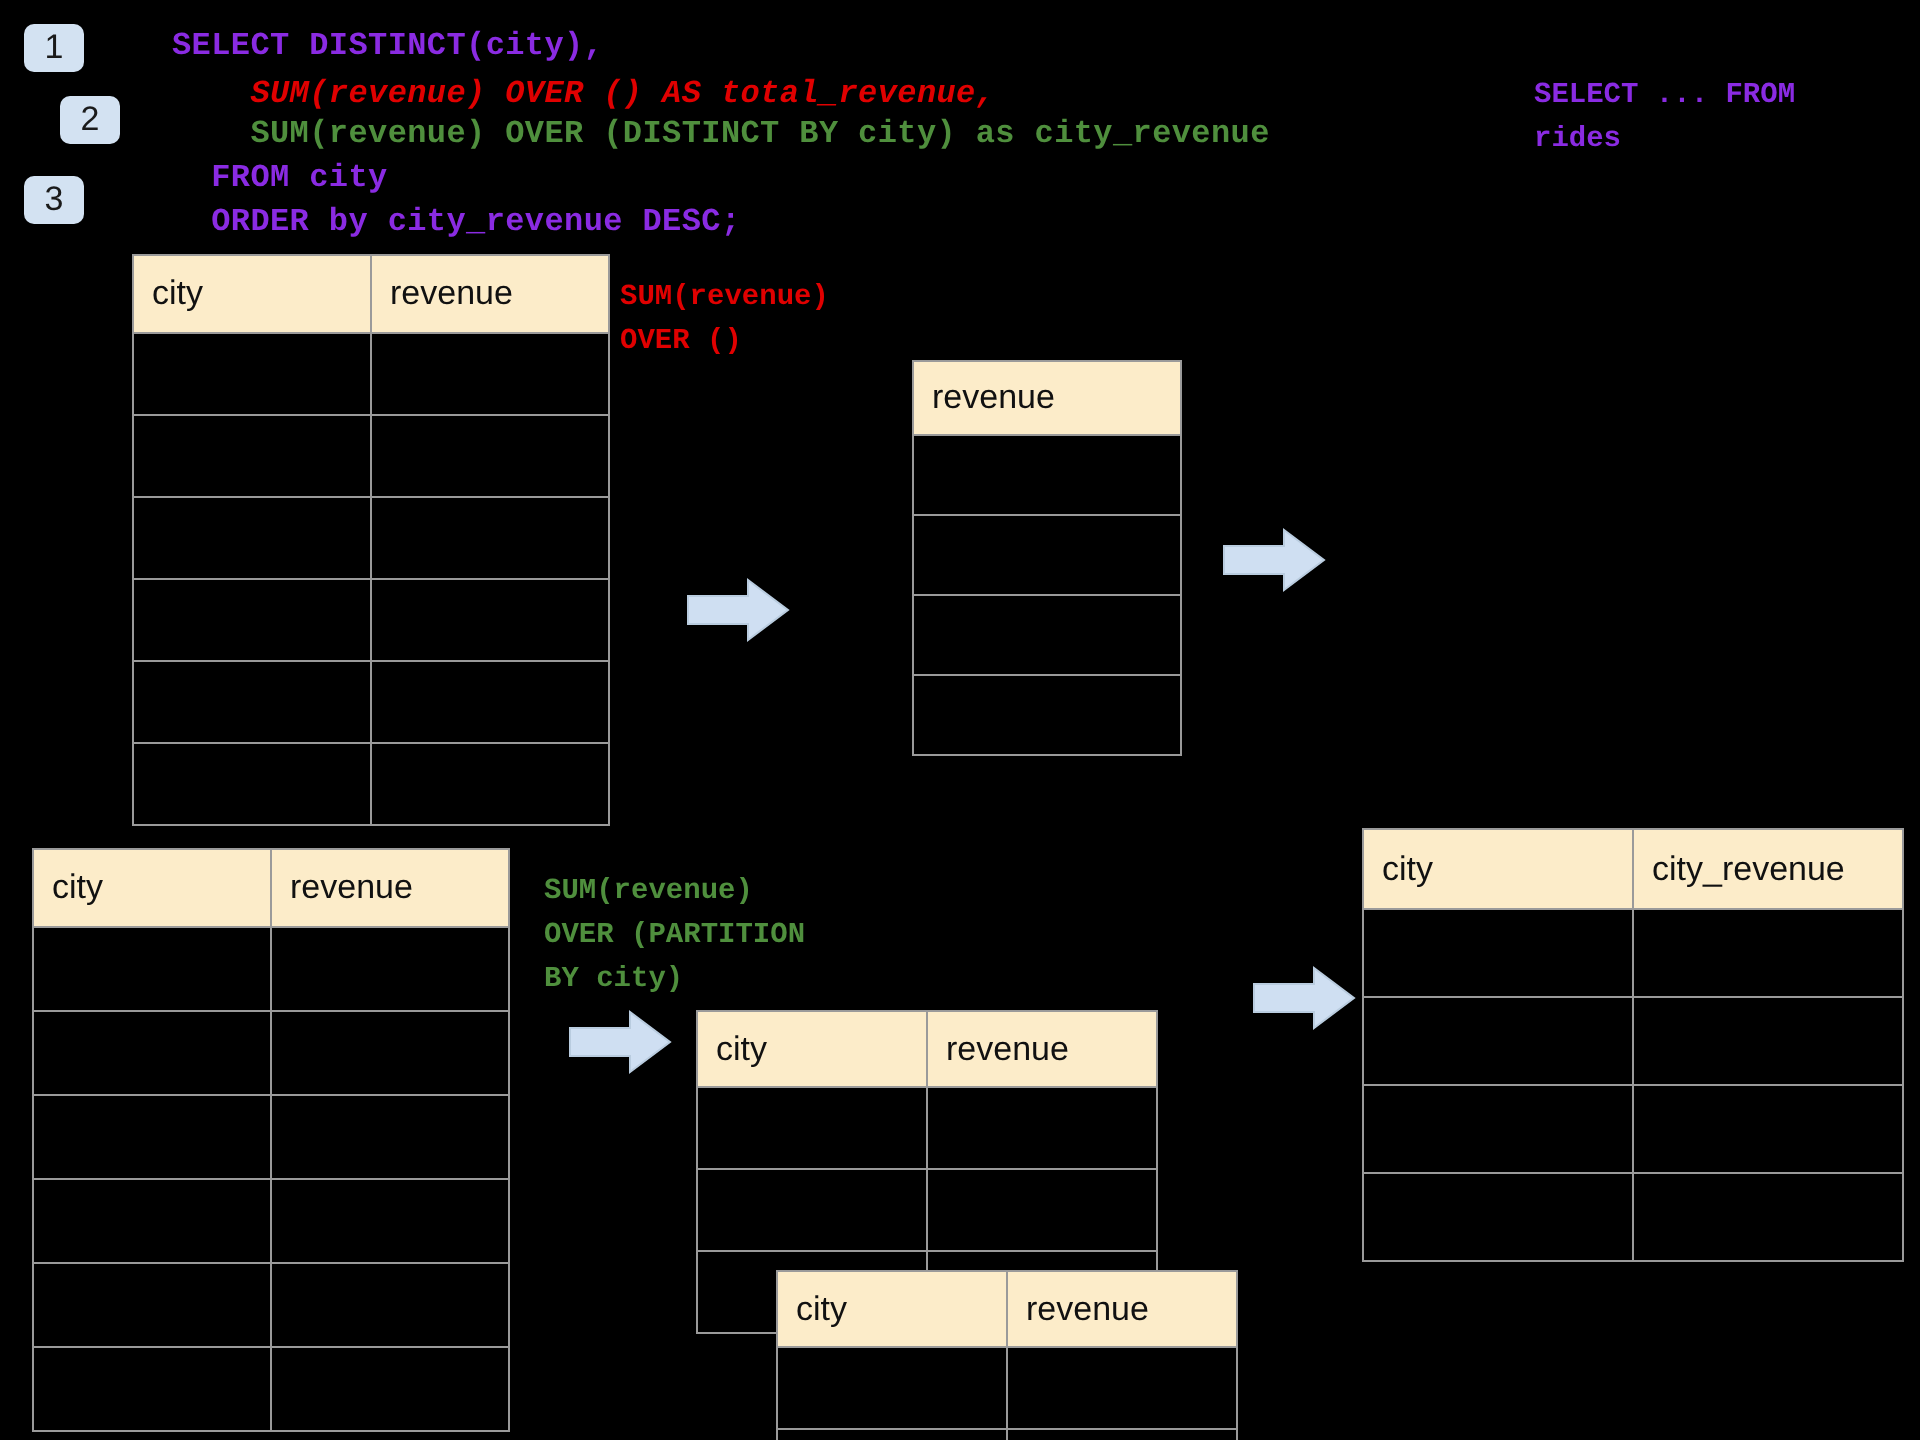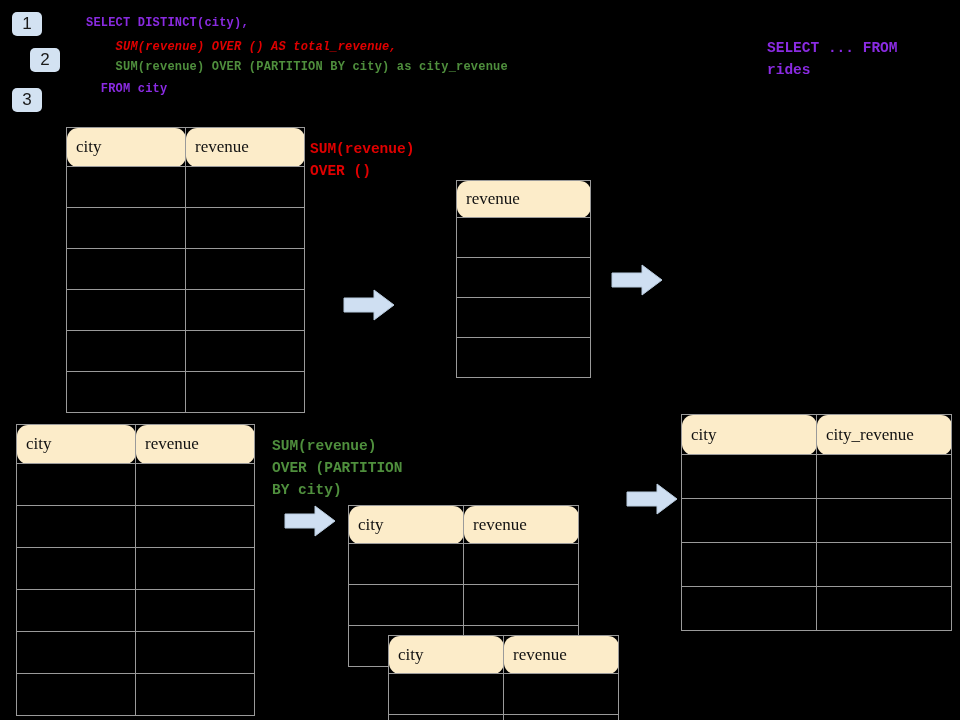--- a/index.html
+++ b/index.html
@@ -29,21 +29,21 @@
     text-align: center;
     width: 30px;
     height: 24px;
     letter-spacing: 0;
   }
 
   
   .code {
     position: absolute;
     font-family: "Liberation Mono", "DejaVu Sans Mono", monospace;
-    font-size: 12px;
+    font-size: 16px;
     line-height: 22px;
     white-space: pre;
     font-weight: bold;
     letter-spacing: 0.2px;
   }
   .code.purple { color: #8a2be2; }
   .code.red    { color: #e00000; }
   .code.green  { color: #4f8f3d; }
 
   .annot {
@@ -66,26 +66,25 @@
     background: #000;
   }
   .tbl td, .tbl th {
     border: 1px solid #9a9a9a;
     padding: 0;
     margin: 0;
   }
   .tbl th {
     background: #fcecc9;
     color: #111111;
-    font-family: Liberation Serif, serif;
+    font-family: Liberation Sans, sans-serif;
     font-weight: normal;
     font-size: 17px;
     text-align: left;
     padding-left: 9px;
-    border-radius: 11px;
   }
   .tbl td {
     background: #000000;
   }
 
   
   .arrow {
     position: absolute;
   }
 </style>
@@ -93,22 +92,23 @@
 <body>
 
 <div id="canvas">
 
   <div class="badge" style="left:12px;  top:12px;">1</div>
   <div class="badge" style="left:30px;  top:48px;">2</div>
   <div class="badge" style="left:12px;  top:88px;">3</div>
 
   <div class="code purple" style="left:86px; top:12px;">SELECT DISTINCT(city),</div>
   <div class="code red" style="left:86px; top:36px;font-style:italic;">    SUM(revenue) OVER () AS total_revenue,</div>
-  <div class="code green" style="left:86px; top:56px;">    SUM(revenue) OVER (PARTITION BY city) as city_revenue</div>
+  <div class="code green" style="left:86px; top:56px;">    SUM(revenue) OVER (DISTINCT BY city) as city_revenue</div>
   <div class="code purple" style="left:86px; top:78px;">  FROM city</div>
+  <div class="code purple" style="left:86px; top:100px;">  ORDER by city_revenue DESC;</div>
 
   <div class="annot purple" style="left:748px; top:37px;margin-left:19px;">SELECT ... FROM
 rides</div>
 
   <div class="annot red" style="left:310px; top:138px;">SUM(revenue)
 OVER ()</div>
 
   <div class="annot green" style="left:272px; top:435px;">SUM(revenue)
 OVER (PARTITION
 BY city)</div>

